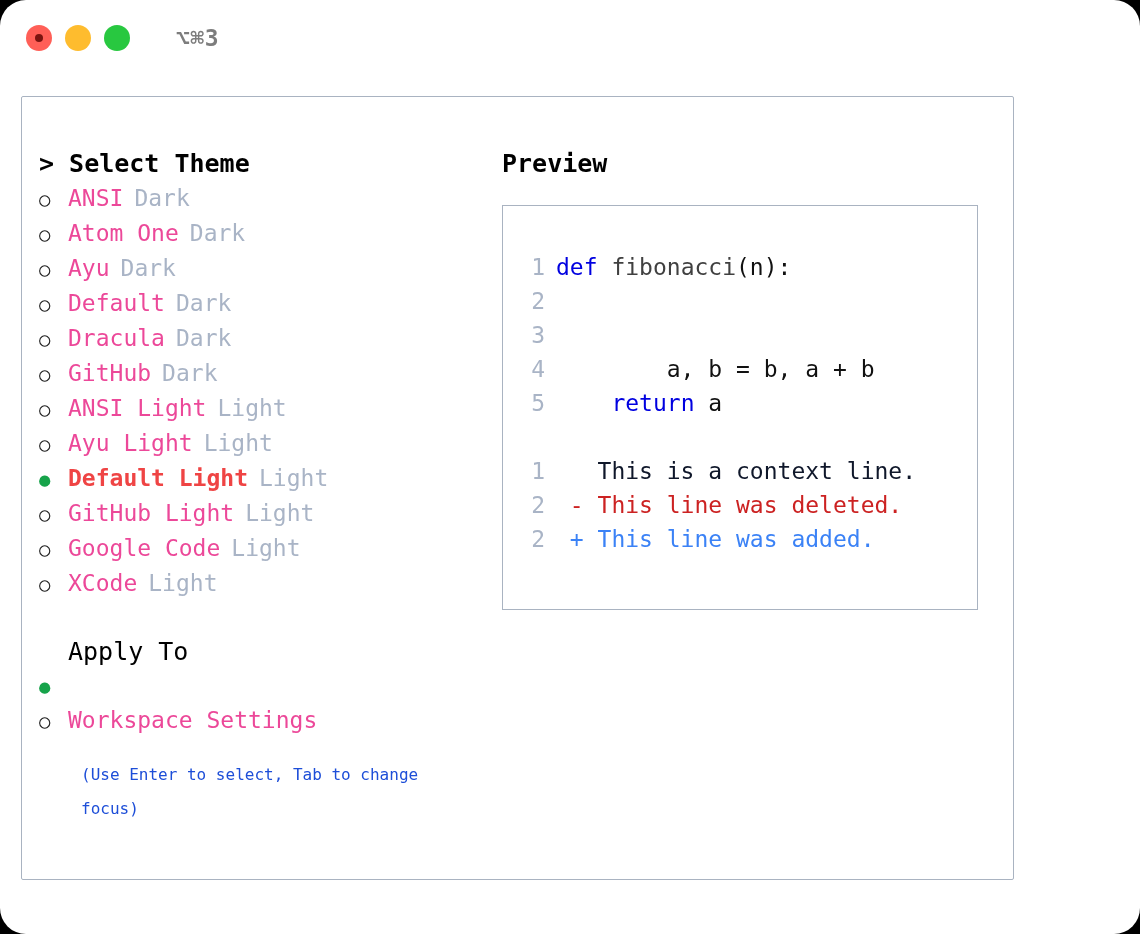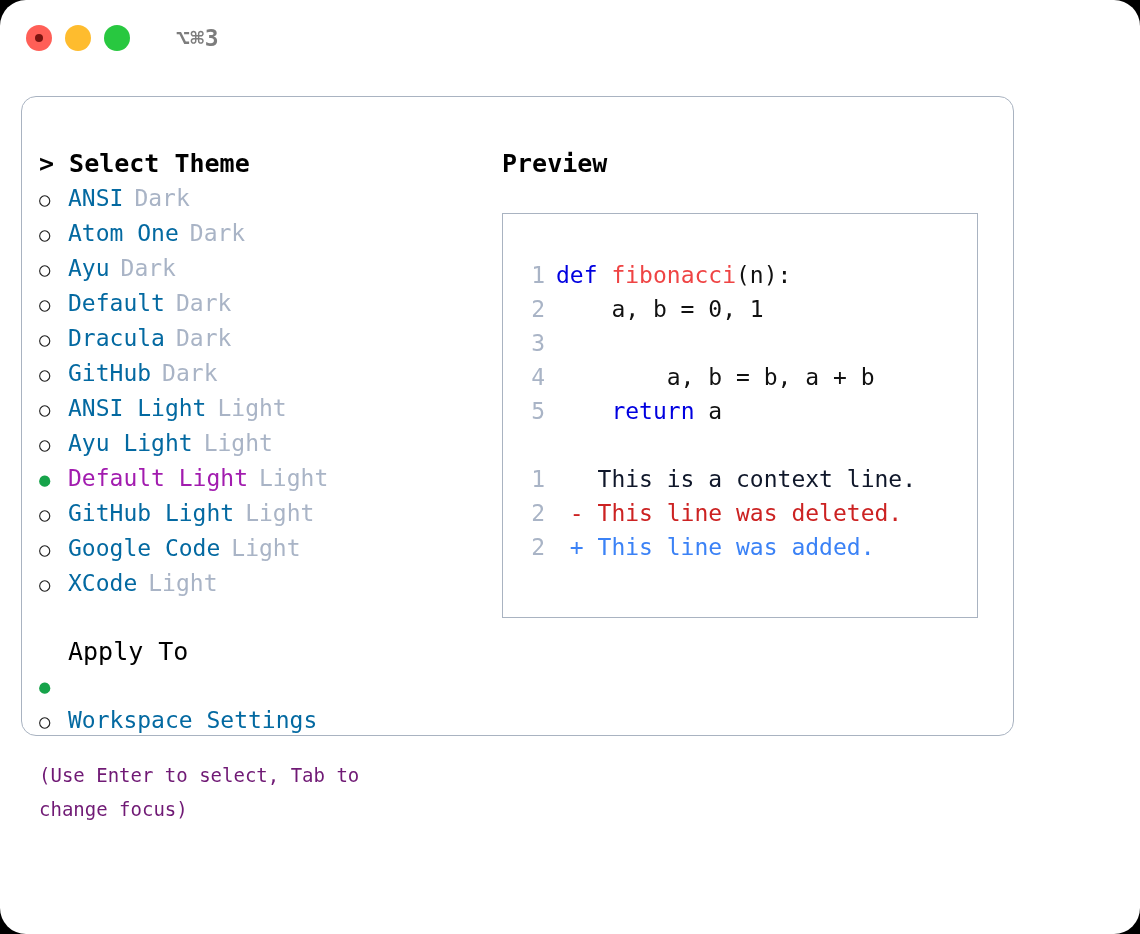--- a/index.html
+++ b/index.html
@@ -68,23 +68,23 @@
     letter-spacing: 0.5px;
     white-space: pre;
   }
 
   
   .panel {
     position: absolute;
     left: 21px;
     top: 96px;
     width: 993px;
-    height: 640px;
+    height: 784px;
     border: 1.5px solid #a9b3c1;
-    border-radius: 15px;
+    border-radius: 2px;
     box-sizing: border-box;
     background: #ffffff;
   }
 
   .panel-inner {
     position: absolute;
     left: 0; top: 0;
     width: 100%; height: 100%;
     display: flex;
   }
@@ -124,47 +124,48 @@
     white-space: pre;
   }
   .bullet {
     width: 29px;
     flex: 0 0 29px;
     font-size: 19px;
     line-height: 34px;
     color: #1d1d1d;
   }
   .opt.selected .bullet { color: #16a34a; }
-  .opt.selected .opt-label { color: #a21caf; }
-  .opt-label { color: #0369a1; }
+  .opt.selected .opt-label { color: #ef4444; font-weight: bold; }
+  .opt-label { color: #ec4899; }
   .opt-tag {
     color: #a9b4c6;
     padding-left: 11px;
     text-align: right;
   }
 
   .spacer-sm { height: 34px; }
 
   .hint {
     font-family: "DejaVu Sans Mono", monospace;
-    font-size: 19px;
-    color: #701a75;
+    font-size: 16px;
+    color: #1d4ed8;
     line-height: 34px;
     width: 400px;
     padding-top: 20px;
+    margin-left: 42px;
   }
 
   
   .preview-title {
     font-family: "DejaVu Sans Mono", monospace;
     font-size: 25px;
     font-weight: bold;
     color: #000000;
     line-height: 34px;
-    margin-bottom: 32px;
+    margin-bottom: 24px;
     white-space: pre;
   }
 
   .preview-box {
     width: 476px;
     height: 405px;
     border: 1.5px solid #a9b3c1;
     box-sizing: border-box;
     background: #ffffff;
     padding: 44px 0 0 18px;
@@ -178,21 +179,21 @@
     display: flex;
   }
   .ln {
     color: #a9b4c6;
     width: 24px;
     flex: 0 0 24px;
     text-align: right;
     margin-right: 11px;
   }
   .tok-kw   { color: #0000e0; }
-  .tok-fn   { color: #ef4444; }
+  .tok-fn   { color: #404040; }
   .tok-plain{ color: #111111; }
   .tok-ctx  { color: #0f172a; }
   .tok-del  { color: #cc2222; }
   .tok-add  { color: #3b82f6; }
 
   .code-gap { height: 34px; }
 </style>
 </head>
 <body>
 
@@ -236,21 +237,21 @@
           </div>
 
         <div class="hint">(Use Enter to select, Tab to change focus)</div>
       </div>
 
       <div class="col-right">
         <div class="preview-title">Preview</div>
         <div class="preview-box">
           <div id="code-block">
               <div class="code-line"><span class="ln">1</span><span><span class="tok-kw">def </span><span class="tok-fn">fibonacci</span><span class="tok-plain">(n):</span></span></div>
-              <div class="code-line"><span class="ln">2</span><span><span class="tok-plain">    a, b = 0, 1</span></span></div>
+              <div class="code-line"><span class="ln">2</span></div>
               <div class="code-line"><span class="ln">3</span></div>
               <div class="code-line"><span class="ln">4</span><span><span class="tok-plain">        a, b = b, a + b</span></span></div>
               <div class="code-line"><span class="ln">5</span><span><span class="tok-plain">    </span><span class="tok-kw">return</span><span class="tok-plain"> a</span></span></div>
             </div>
           <div class="code-gap"></div>
           <div id="diff-block">
               <div class="code-line"><span class="ln">1</span><span><span class="tok-ctx">   This is a context line.</span></span></div>
               <div class="code-line"><span class="ln">2</span><span><span class="tok-del"> - This line was deleted.</span></span></div>
               <div class="code-line"><span class="ln">2</span><span><span class="tok-add"> + This line was added.</span></span></div>
             </div>

